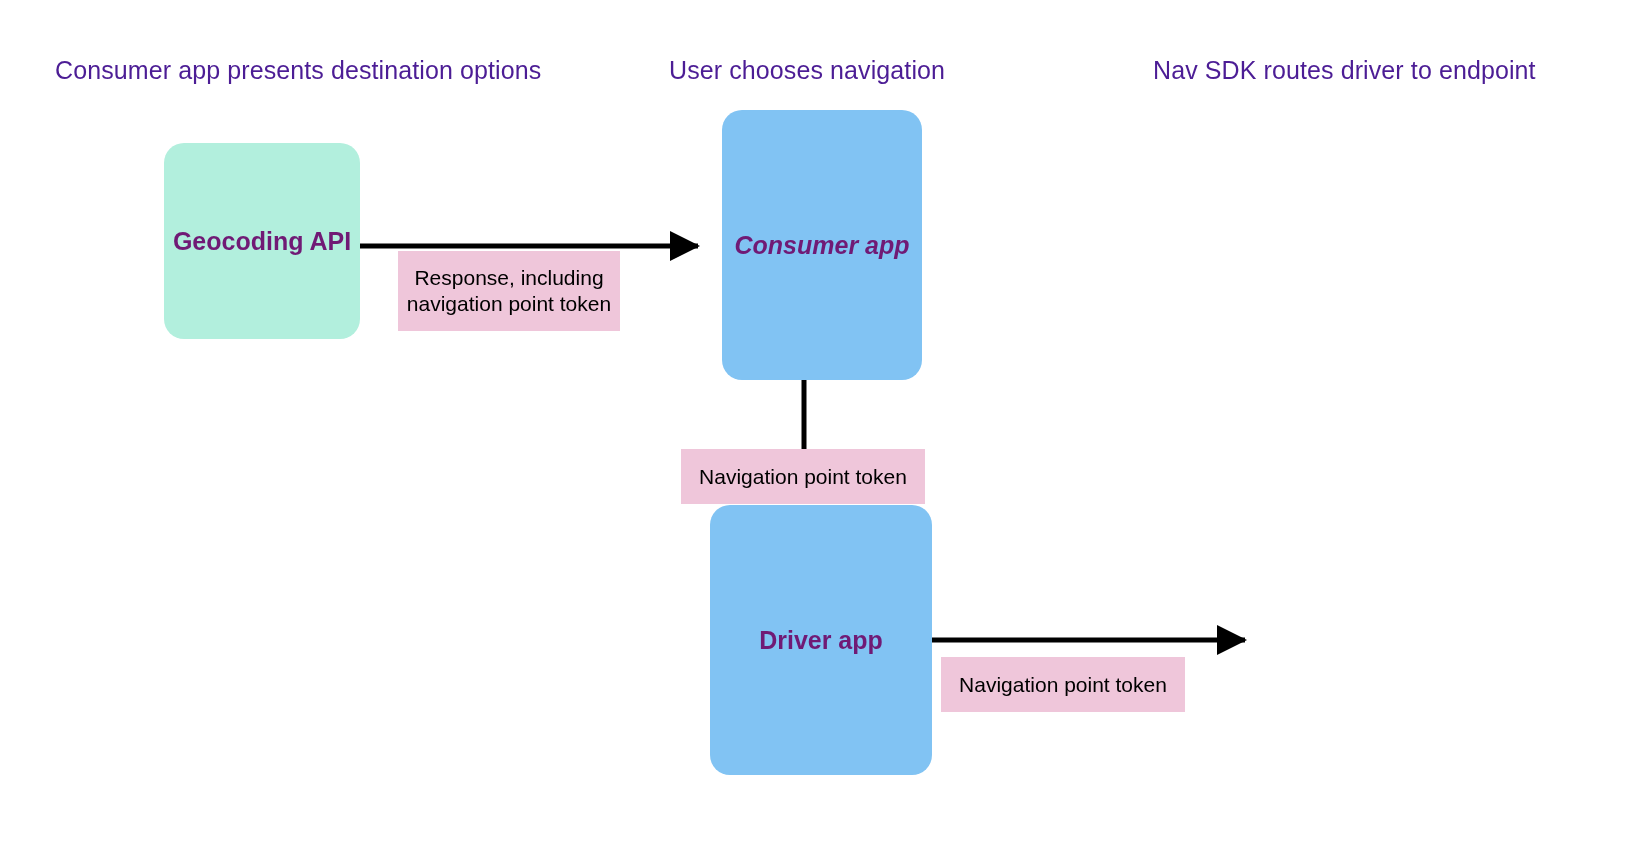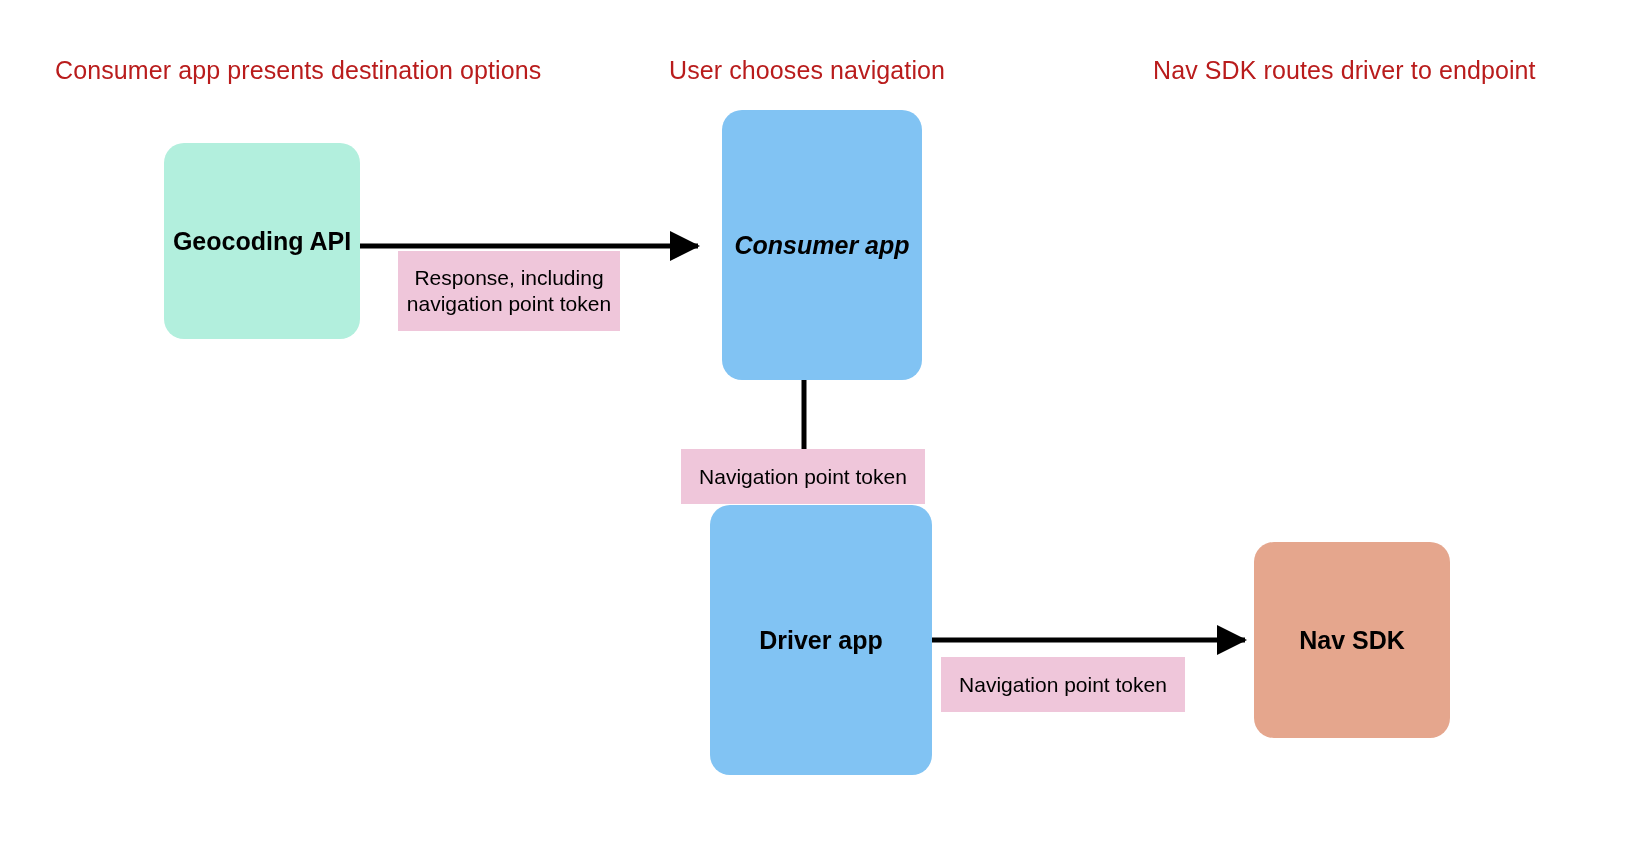--- a/index.html
+++ b/index.html
@@ -18,42 +18,42 @@
     height: 868px;
     background: #ffffff;
     overflow: hidden;
   }
 
   
   .col-heading {
     position: absolute;
     font-size: 25px;
     line-height: 30px;
-    color: #b91c1c;
+    color: #4c1d95;
     font-weight: 400;
     white-space: nowrap;
     letter-spacing: 0.1px;
   }
   #heading-0 { left: 55px;   top: 55px; }
   #heading-1 { left: 669px;  top: 55px; }
   #heading-2 { left: 1153px; top: 55px; }
 
   
   .node {
     position: absolute;
     border-radius: 20px;
     display: flex;
     align-items: center;
     justify-content: center;
     box-sizing: border-box;
   }
   .node-label {
     font-size: 25px;
     font-weight: 700;
-    color: #000000;
+    color: #701a75;
     text-align: left;
     line-height: 30px;
     white-space: nowrap;
   }
 
   #node-geocoding-api { left: 164px;  top: 143px; width: 196px; height: 196px; background: #B2EFDD; }
   #node-consumer-app  { left: 722px;  top: 110px; width: 200px; height: 270px; background: #81C3F3; font-style: italic; }
   #node-driver-app    { left: 710px;  top: 505px; width: 222px; height: 270px; background: #81C3F3; }
   #node-nav-sdk       { left: 1254px; top: 542px; width: 196px; height: 196px; background: #E5A68D; }
 
@@ -126,23 +126,20 @@
   </div>
 
   <div class="node" id="node-consumer-app">
     <span class="node-label">Consumer app</span>
   </div>
 
   <div class="node" id="node-driver-app">
     <span class="node-label">Driver app</span>
   </div>
 
-  <div class="node" id="node-nav-sdk">
-    <span class="node-label">Nav SDK</span>
-  </div>
 
   <div class="edge-label" id="edge-label-response">
     <span class="edge-label-text">Response, including navigation point token</span>
   </div>
 
   <div class="edge-label" id="edge-label-nav-token-mid">
     <span class="edge-label-text">Navigation point token</span>
   </div>
 
   <div class="edge-label" id="edge-label-nav-token-lower">

